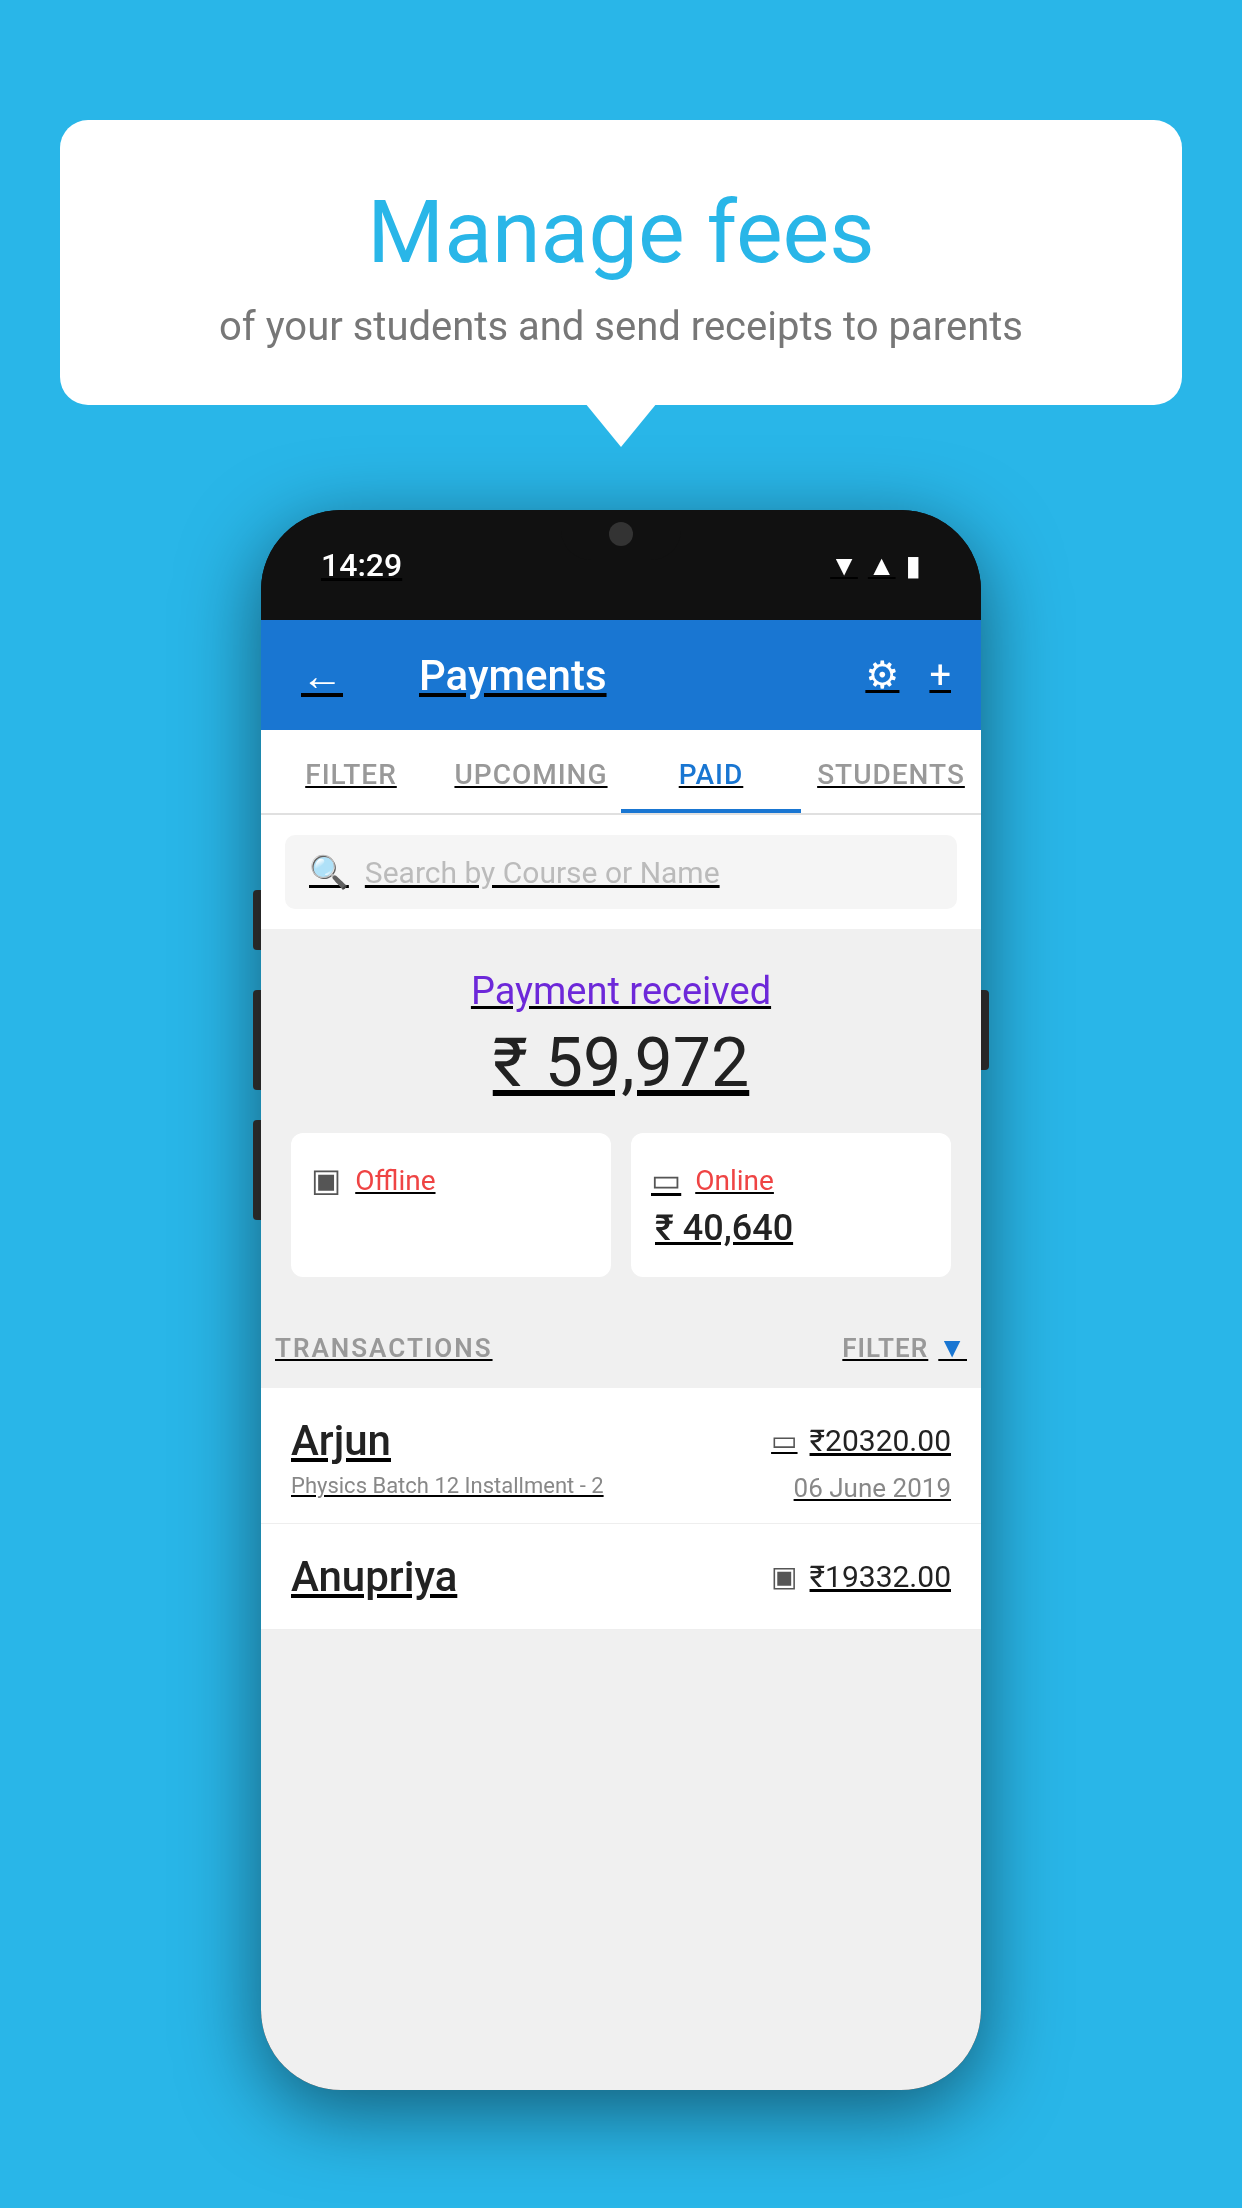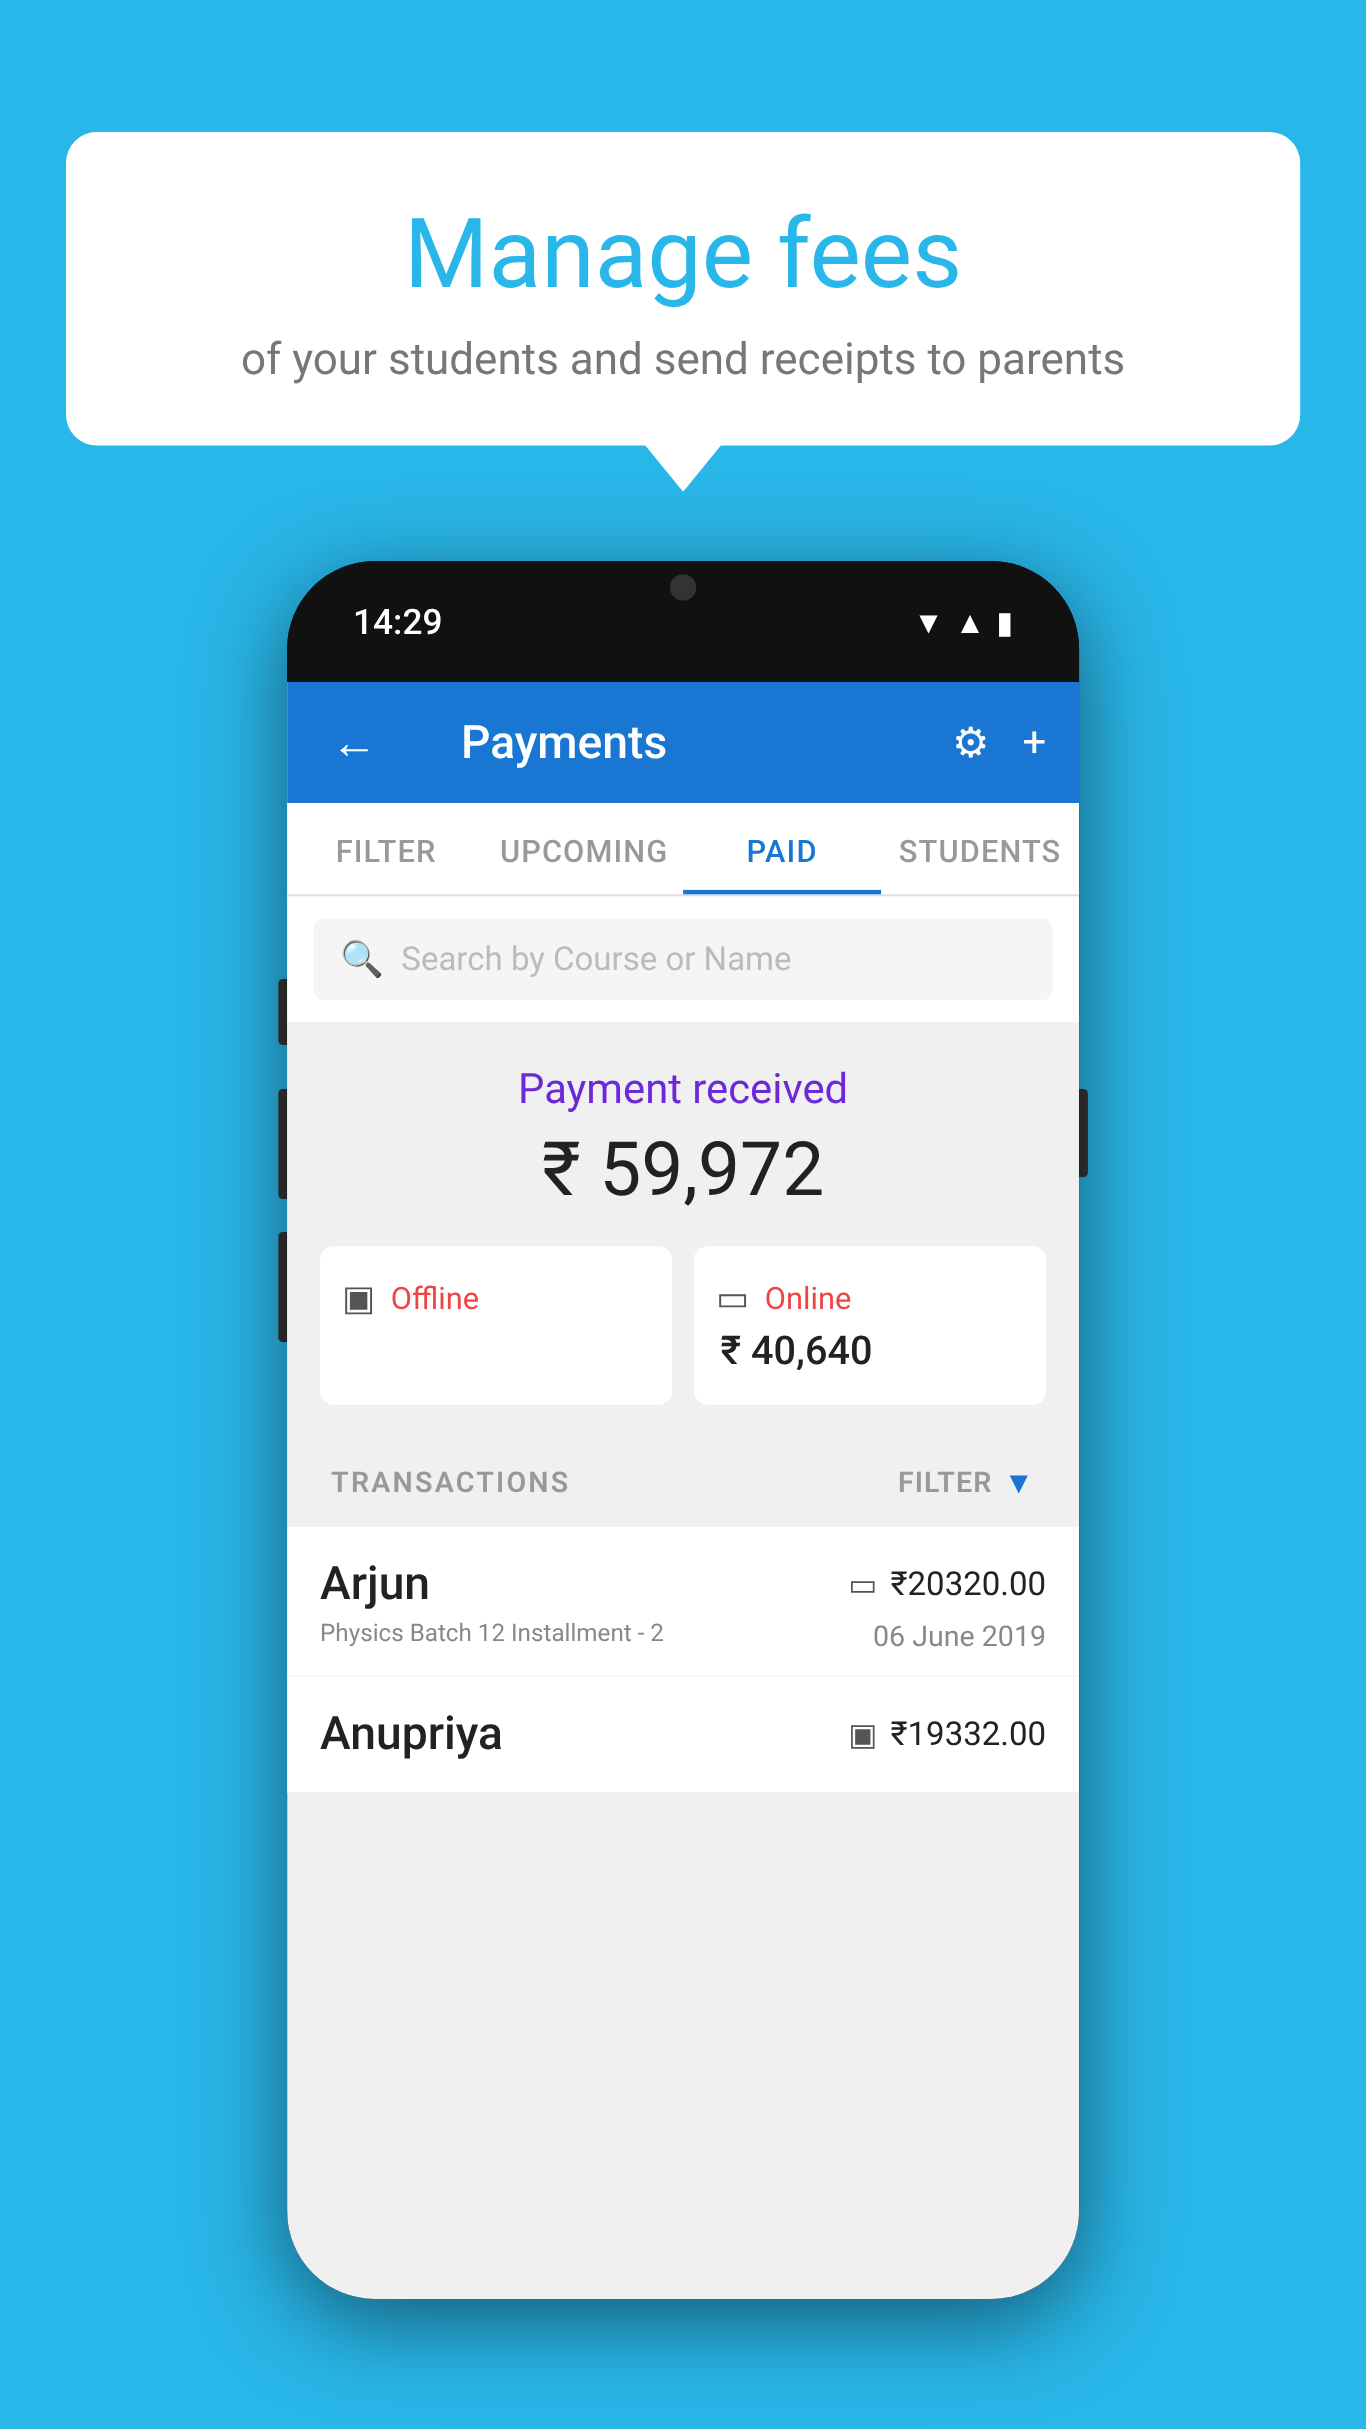--- a/index.html
+++ b/index.html
@@ -64,20 +64,21 @@
     }
     .phone-frame {
       background: #111;
       border-radius: 80px;
       padding: 0;
       position: relative;
       width: 720px;
       height: 1580px;
       box-shadow: 0 20px 80px rgba(0,0,0,0.5);
       overflow: hidden;
+      text-decoration: underline;
     }
 
     
     .phone-top-bar {
       height: 110px;
       background: #111;
       display: flex;
       align-items: center;
       justify-content: space-between;
       padding: 0 60px;
@@ -261,21 +262,21 @@
       color: #222;
       font-weight: 500;
       margin-left: 4px;
     }
 
     
     .transactions-header {
       display: flex;
       align-items: center;
       justify-content: space-between;
-      padding: 24px 40px;
+      padding: 24px 14px;
       background: #f0f0f0;
     }
     .transactions-label {
       color: #999;
       font-size: 26px;
       font-weight: 600;
       letter-spacing: 2px;
     }
     .filter-btn {
       display: flex;

